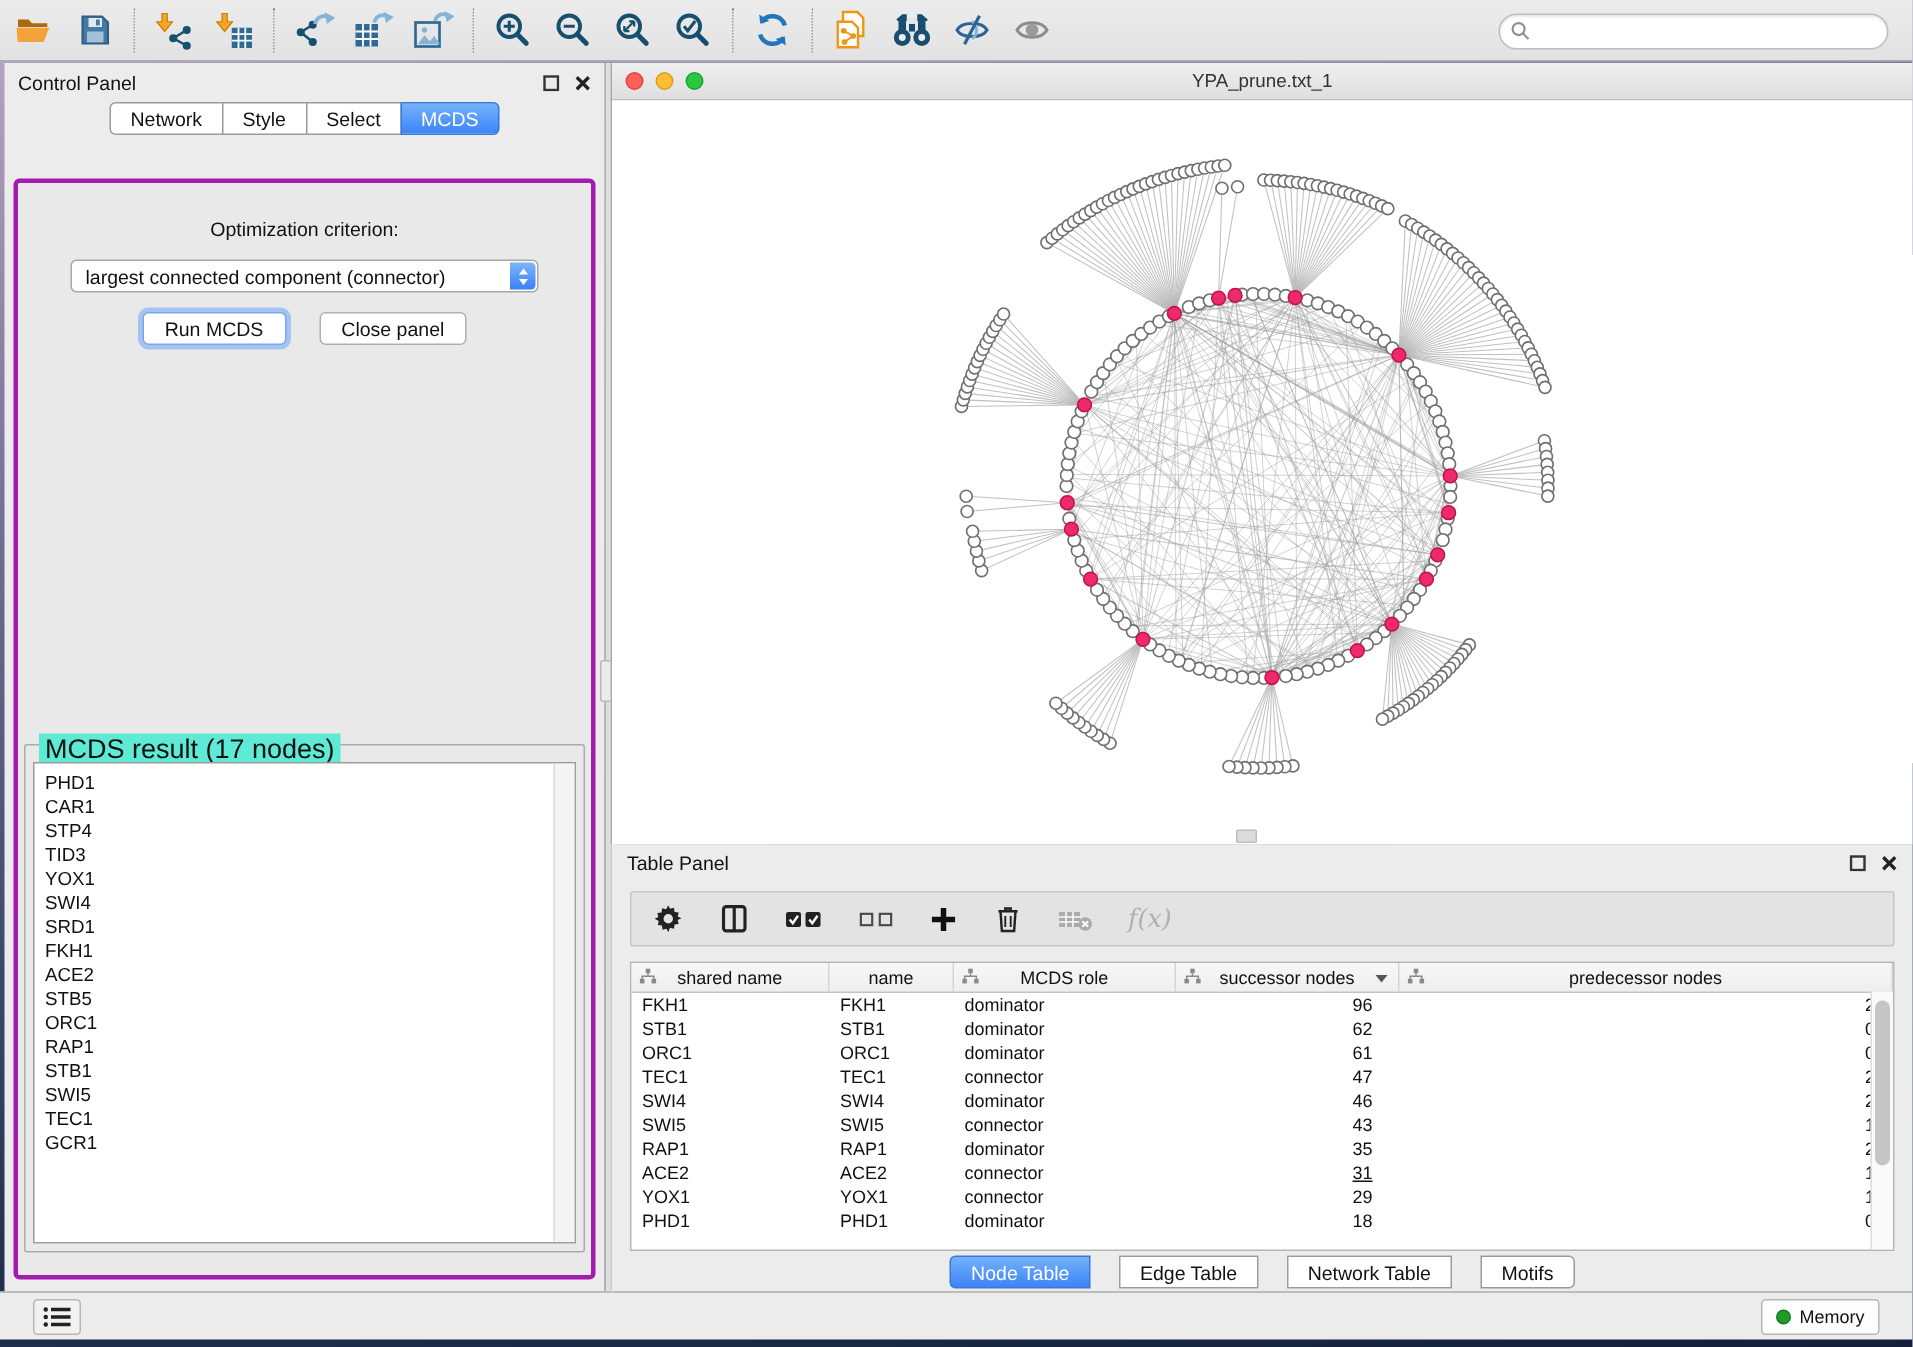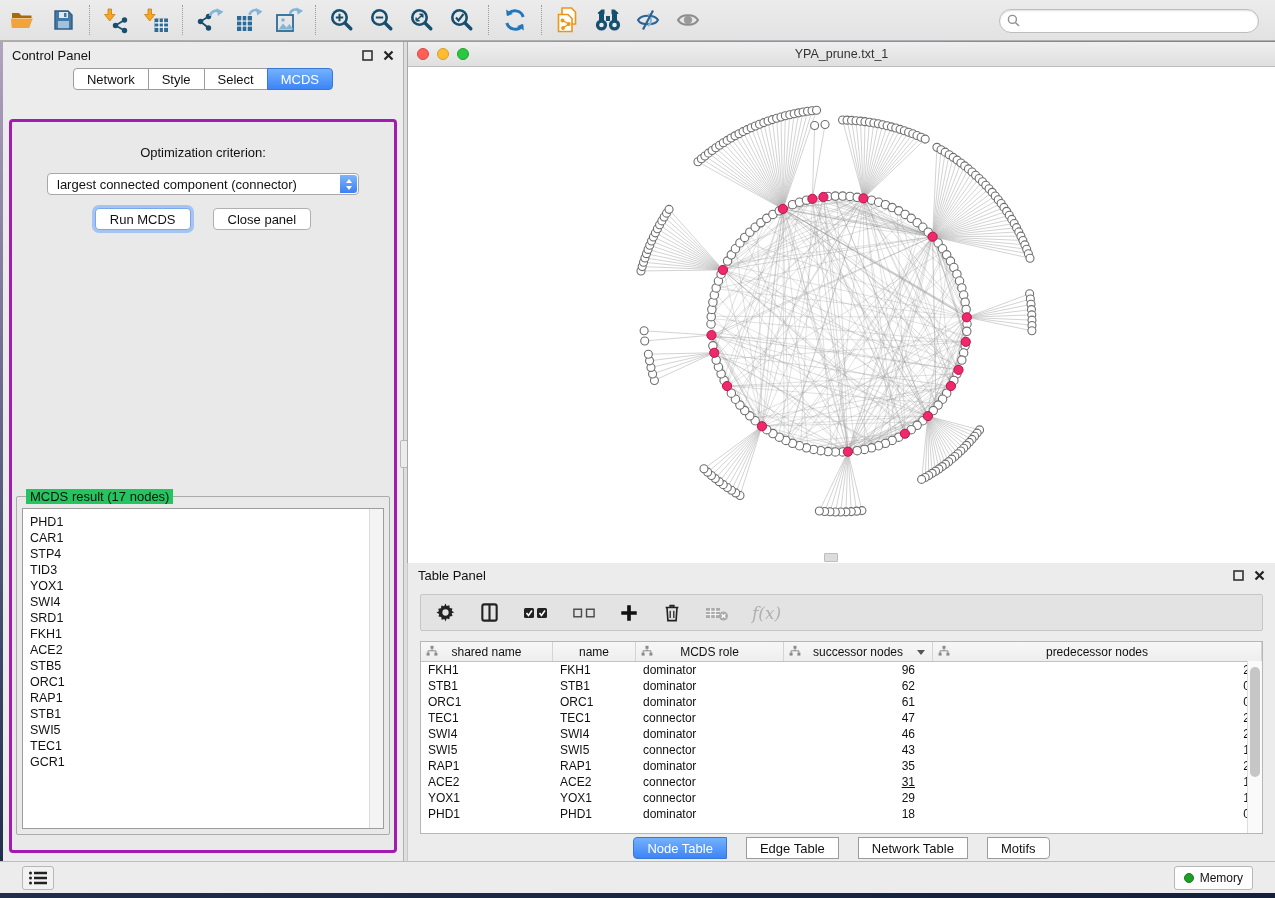--- a/index.html
+++ b/index.html
@@ -35,21 +35,21 @@
   .select{width:312px;margin:13px auto 0;height:22px;background:#fff;border:1px solid #a8a8a8;border-radius:4px;
     position:relative;display:flex;align-items:center;padding-left:9px;box-sizing:border-box;font-size:13px;}
   .stepper{position:absolute;right:1px;top:1px;bottom:1px;width:17px;border-radius:0 3px 3px 0;
     background:linear-gradient(#7db5fb,#3b80f7);display:flex;flex-direction:column;align-items:center;justify-content:center;gap:3px;}
   .tri-up{width:0;height:0;border-left:3.5px solid transparent;border-right:3.5px solid transparent;border-bottom:4.5px solid #fff;}
   .tri-dn{width:0;height:0;border-left:3.5px solid transparent;border-right:3.5px solid transparent;border-top:4.5px solid #fff;}
   .btn-row{display:flex;justify-content:center;gap:22px;margin-top:13px;align-items:center;}
   .btn{background:#fff;border:1px solid #b0b0b0;border-radius:4px;padding:2.5px 14px;font-size:13px;cursor:default;}
   .btn.focused{box-shadow:0 0 0 3px rgba(110,165,248,.55);border-color:#79a7ec;}
   .result-group{position:absolute;left:4px;right:4px;top:374px;bottom:15px;border:1px solid #ababab;border-radius:2px;}
-  .result-legend{position:absolute;top:-8px;left:9px;background:#22c55e;padding:0 4px;font-size:13px;}
+  .result-legend{position:absolute;top:-8px;left:9px;background:#5eead4;padding:0 4px;font-size:18px;}
   .result-inner{position:absolute;left:5px;right:5px;top:11px;bottom:5px;background:#fff;border:1px solid #9d9d9d;overflow:hidden;}
   .result-list{padding:5px 0 0 7px;font-size:12.5px;line-height:16px;}
   .result-scroll{position:absolute;right:0;top:0;bottom:0;width:13px;background:#f4f4f4;border-left:1px solid #dcdcdc;}
   
   .v-splitter{position:absolute;left:403px;top:42px;width:4px;bottom:37px;background:#dedede;border-left:1px solid #b2b2b2;border-right:1px solid #c9c9c9;}
   .v-grip{position:absolute;top:398px;left:-4px;width:10px;height:26px;background:#ececec;border:1px solid #b8b8b8;border-radius:2px;}
   
   .network-window{position:absolute;left:407px;top:42px;right:0;height:521px;background:#fff;border-left:1px solid #a8a8a8;}
   .nw-titlebar{height:24px;background:linear-gradient(#efefef,#dfdfdf);border-bottom:1px solid #bdbdbd;position:relative;
     display:flex;align-items:center;justify-content:center;font-size:12.5px;color:#333;}

